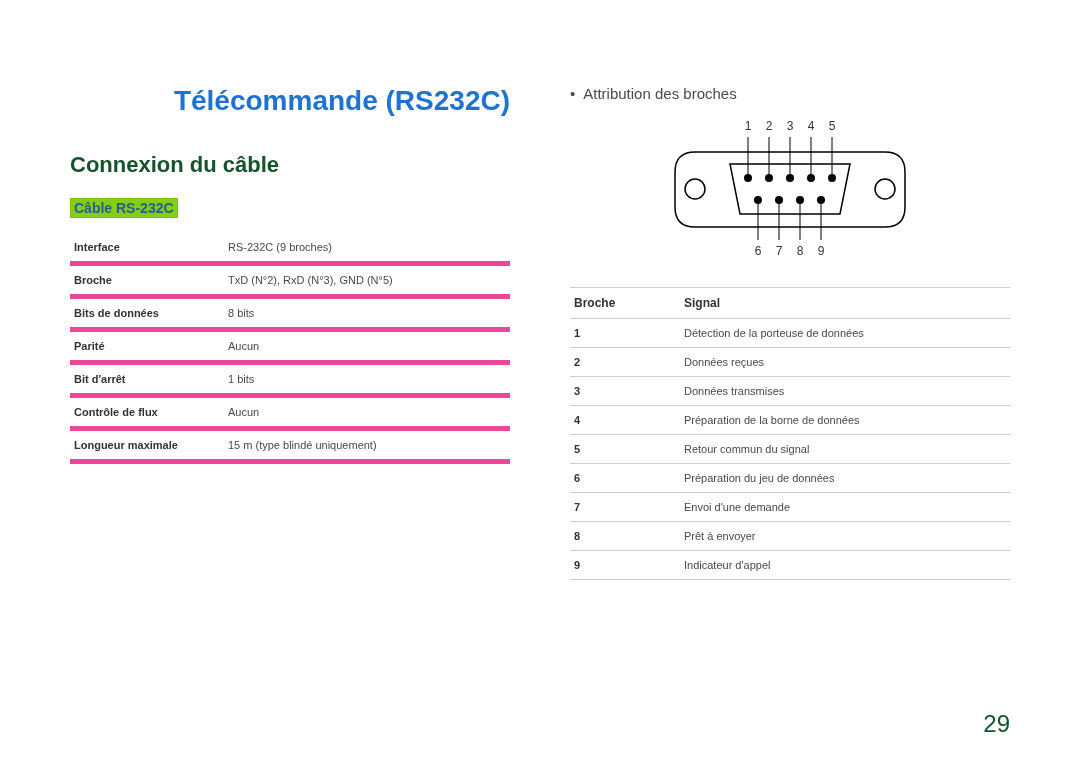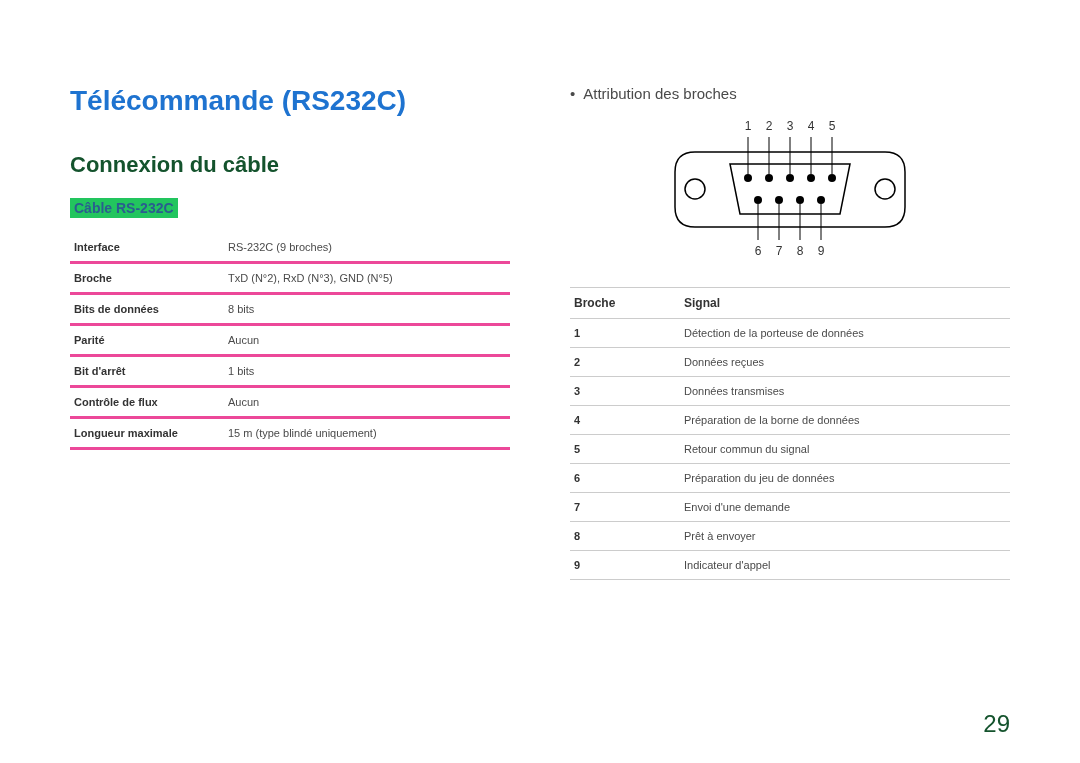--- a/index.html
+++ b/index.html
@@ -16,43 +16,44 @@
       display: flex;
       gap: 60px;
     }
     .left-col { flex: 1; }
     .right-col { flex: 1; }
     .main-title {
       color: #1e73d0;
       font-size: 28px;
       font-weight: 600;
       margin-bottom: 35px;
+      text-align: right;
     }
     .section-title {
       color: #14532d;
       font-size: 22px;
       font-weight: 700;
       margin-bottom: 20px;
     }
     .sub-title {
       color: #2a5d8f;
       font-size: 14px;
       font-weight: 700;
-      background: #22c55e;
+      background: #84cc16;
       display: inline-block;
       padding: 2px 4px;
       margin-bottom: 15px;
     }
     table.spec {
       width: 100%;
       border-collapse: collapse;
       font-size: 11px;
     }
     table.spec td {
-      border-bottom: 3px solid #ec4899;
+      border-bottom: 5px solid #ec4899;
       padding: 8px 4px;
       vertical-align: middle;
     }
     table.spec td:first-child {
       font-weight: 700;
       width: 35%;
       color: #333;
     }
     .bullet-line {
       font-size: 15px;

